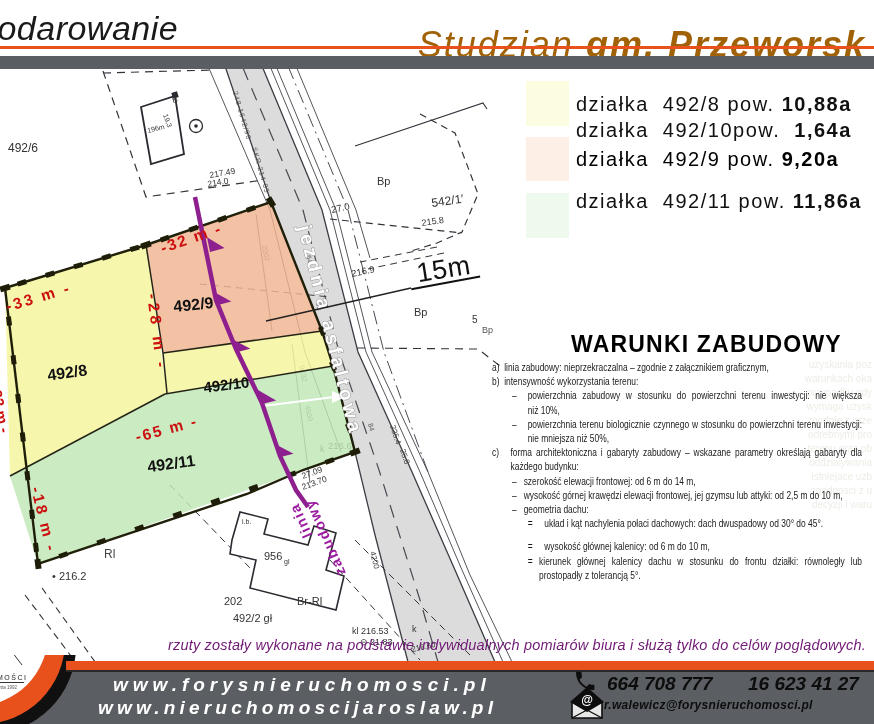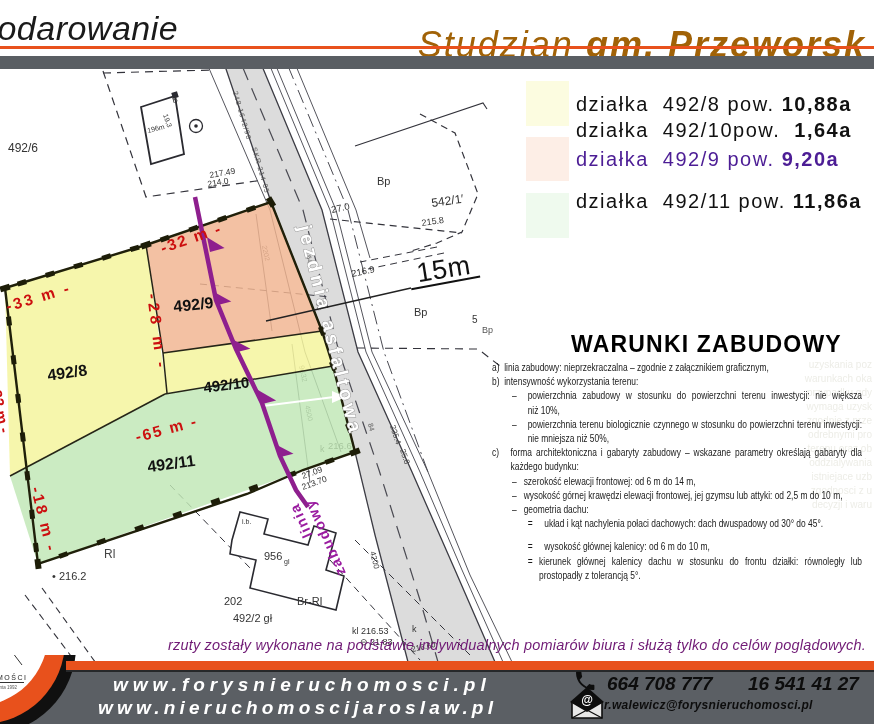--- a/index.html
+++ b/index.html
@@ -255,21 +255,21 @@
 <div class="abs" style="left:0;top:46px;width:874px;height:3px;background:#e8511c;"></div>
 
 <div class="abs" style="left:0;top:56px;width:874px;height:13px;background:#5a5e63;"></div>
 
 <div class="abs" style="left:526px;top:81px;width:43px;height:45px;background:#fcfce0;"></div>
 
 <div class="abs" style="left:576px;top:91px;font-size:20px;letter-spacing:1.5px;color:#111;white-space:nowrap;line-height:26px;">działka&nbsp; 492/8 pow. <b>10,88a</b><br>działka&nbsp; 492/10pow.&nbsp; <b>1,64a</b></div>
 
 <div class="abs" style="left:526px;top:137px;width:43px;height:44px;background:#fdeee6;"></div>
 
-<div class="abs" style="left:576px;top:148px;font-size:20px;letter-spacing:1.5px;color:#4c1d95;white-space:nowrap;">działka&nbsp; 492/9 pow. <b>9,20a</b></div>
+<div class="abs" style="left:576px;top:148px;font-size:20px;letter-spacing:1.5px;color:#000000;white-space:nowrap;">działka&nbsp; 492/9 pow. <b>9,20a</b></div>
 
 <div class="abs" style="left:526px;top:193px;width:43px;height:45px;background:#effaee;"></div>
 
 <div class="abs" style="left:576px;top:190px;font-size:20px;letter-spacing:1.5px;color:#111;white-space:nowrap;">działka&nbsp; 492/11 pow. <b>11,86a</b></div>
 
 <div class="abs" style="left:571px;top:331px;font-size:23px;font-weight:bold;letter-spacing:1.2px;color:#000;white-space:nowrap;">WARUNKI ZABUDOWY</div>
 
 <div class="abs" id="warunki" style="left:492px;top:360px;width:519px;font-size:11.8px;line-height:14.2px;color:#1a1a1a;transform:scaleX(0.713);transform-origin:left top;">
 <div style="padding-left:26px;text-indent:-26px;">a)&nbsp; linia zabudowy: nieprzekraczalna – zgodnie z załącznikiem graficznym,</div>
 <div style="padding-left:26px;text-indent:-26px;">b)&nbsp; intensywność wykorzystania terenu:</div>
@@ -316,21 +316,21 @@
 
 <div class="abs" style="left:113px;top:674px;font-size:19px;font-weight:bold;font-style:italic;letter-spacing:5px;color:#fff;white-space:nowrap;">www.forysnieruchomosci.pl</div>
 
 <div class="abs" style="left:98px;top:697px;font-size:19px;font-weight:bold;font-style:italic;letter-spacing:4.2px;color:#fff;white-space:nowrap;">www.nieruchomoscijaroslaw.pl</div>
 
 <svg class="abs" style="left:573px;top:669px;" width="24" height="24" viewBox="0 0 24 24">
   <path d="M6.6,10.8c1.5,3,3.9,5.4,6.9,6.9l2.3-2.3c0.3-0.3,0.7-0.4,1-0.2c1.1,0.4,2.3,0.6,3.6,0.6c0.6,0,1,0.4,1,1V20c0,0.6-0.4,1-1,1C10.8,21,3,13.2,3,3.7c0-0.6,0.4-1,1-1h3.5c0.6,0,1,0.4,1,1c0,1.2,0.2,2.4,0.6,3.6c0.1,0.3,0,0.7-0.2,1L6.6,10.8z" fill="#0d0d0d"></path>
 </svg>
 
 <div class="abs" style="left:607px;top:673px;font-size:19px;font-weight:bold;font-style:italic;color:#0d0d0d;white-space:nowrap;text-align:center;">664 708 777</div>
-<div class="abs" style="left:748px;top:673px;font-size:19px;font-weight:bold;font-style:italic;color:#0d0d0d;white-space:nowrap;">16 541 41 27</div>
+<div class="abs" style="left:748px;top:673px;font-size:19px;font-weight:bold;font-style:italic;color:#0d0d0d;white-space:nowrap;">16 623 41 27</div>
 
 <svg class="abs" style="left:568px;top:685px;" width="38" height="36" viewBox="0 0 38 36">
   <polygon points="4,17 34,17 34,33 4,33" fill="#e8e8e8" stroke="#0d0d0d" stroke-width="1.6"></polygon>
   <path d="M4,17 L34,33 M34,17 L4,33" stroke="#0d0d0d" stroke-width="1.3" fill="none"></path>
   <polygon points="2,17 19,2 36,17 19,27" fill="#0d0d0d"></polygon>
   <text x="19" y="19" font-size="12" font-weight="bold" fill="#ffffff" text-anchor="middle">@</text>
 </svg>
 
 <div class="abs" style="left:604px;top:698px;font-size:12px;font-weight:bold;font-style:italic;letter-spacing:0.3px;color:#0d0d0d;white-space:nowrap;">r.walewicz@forysnieruchomosci.pl</div>
 

